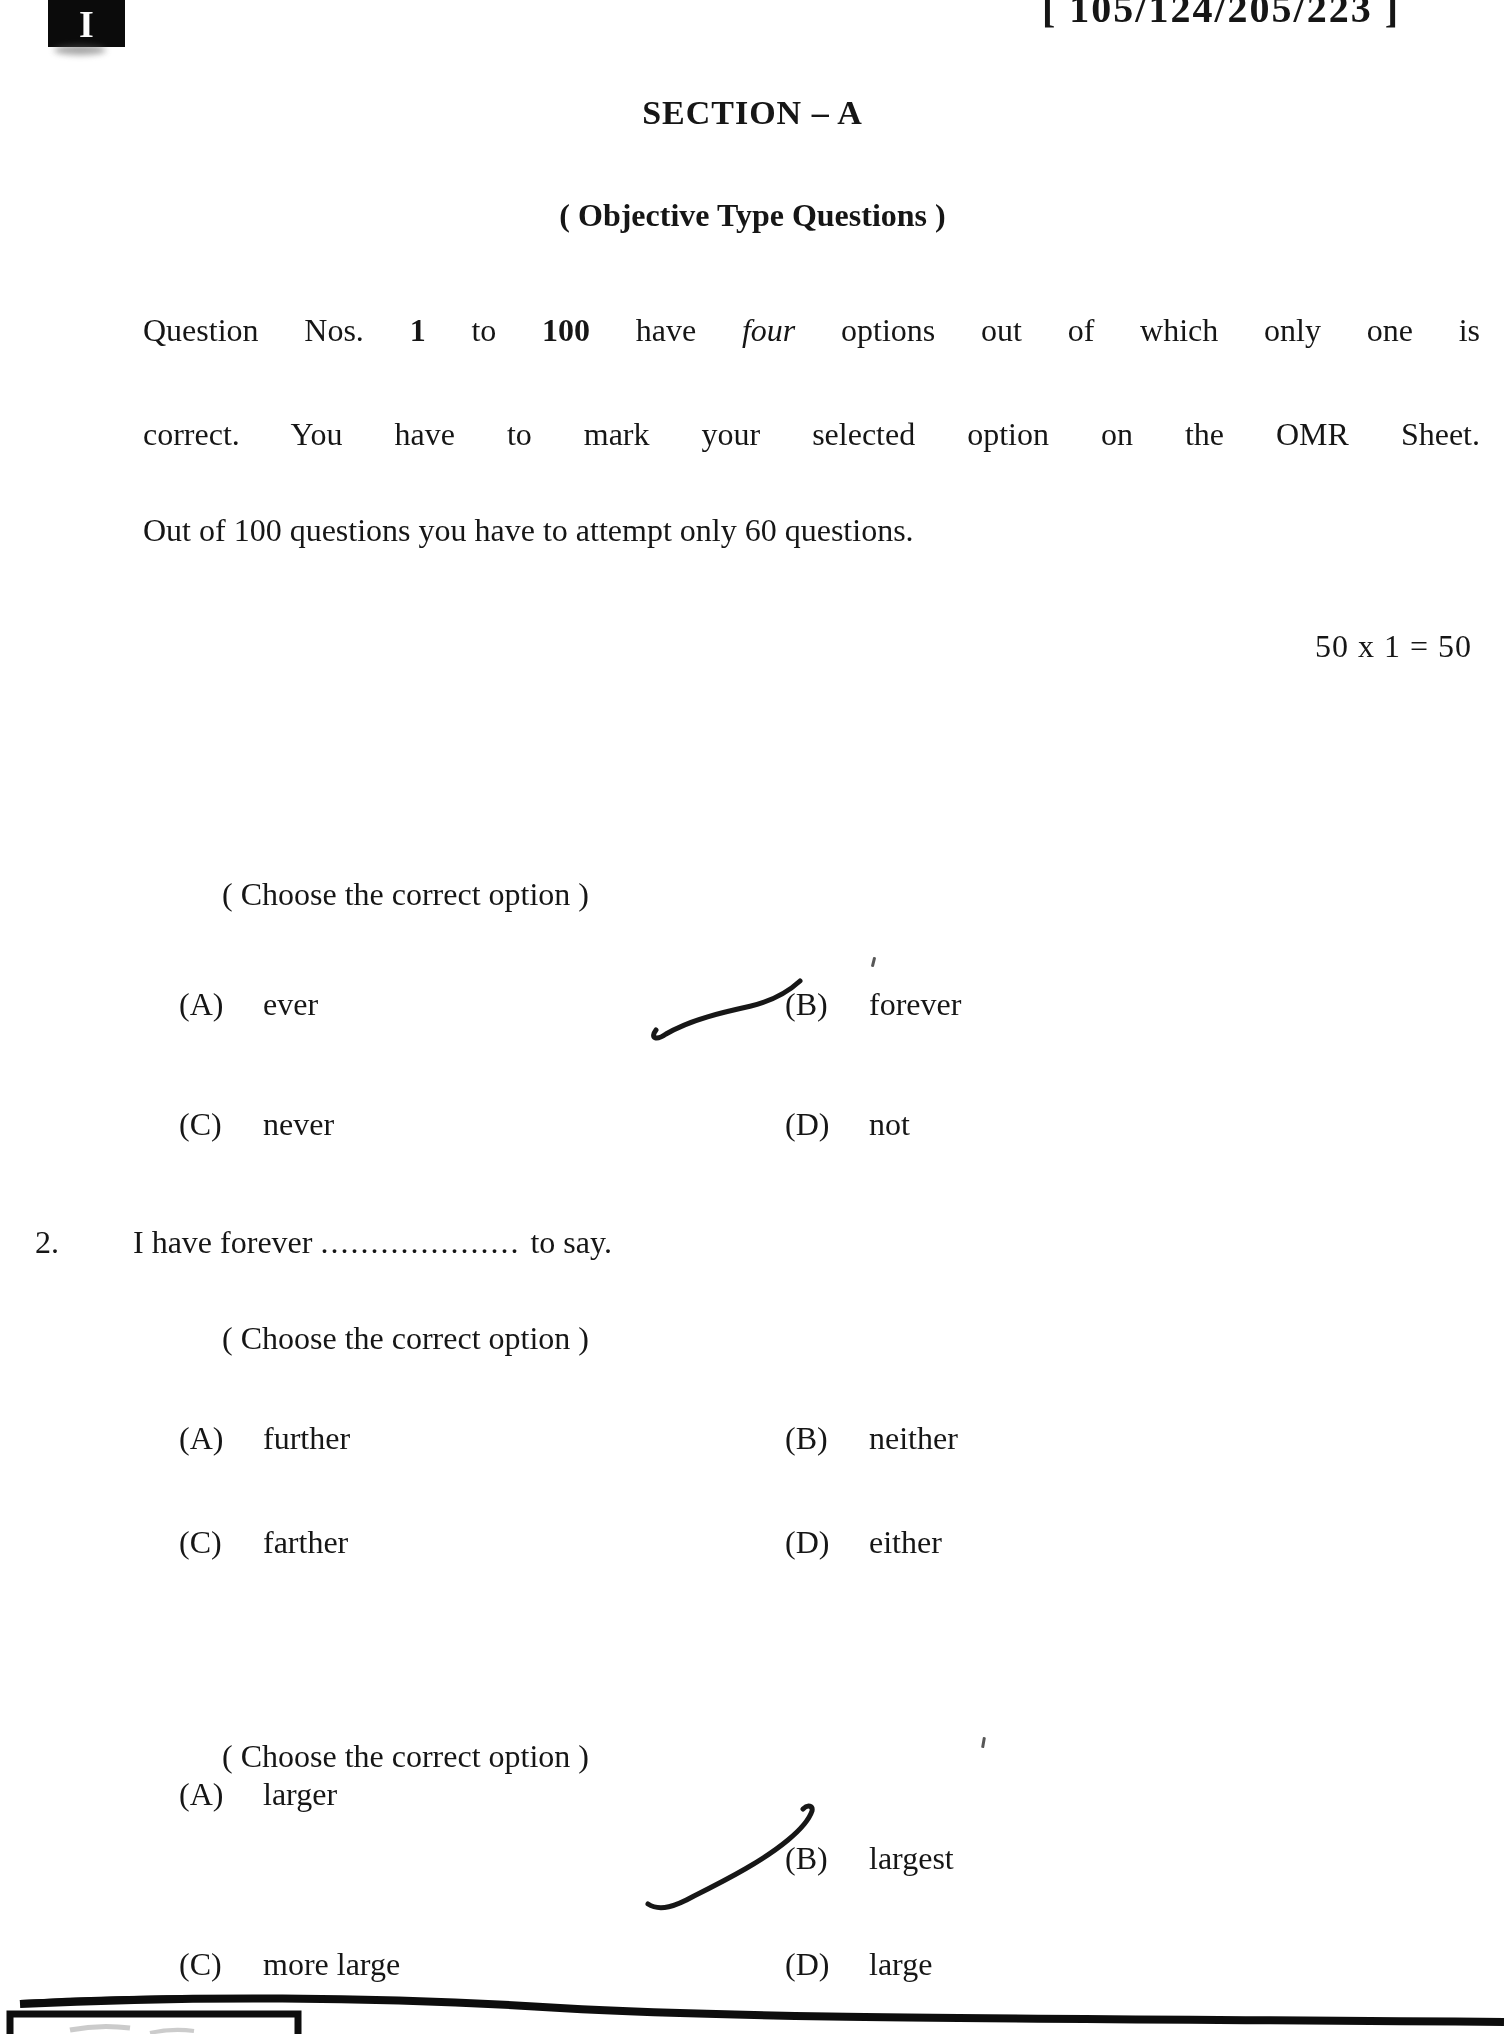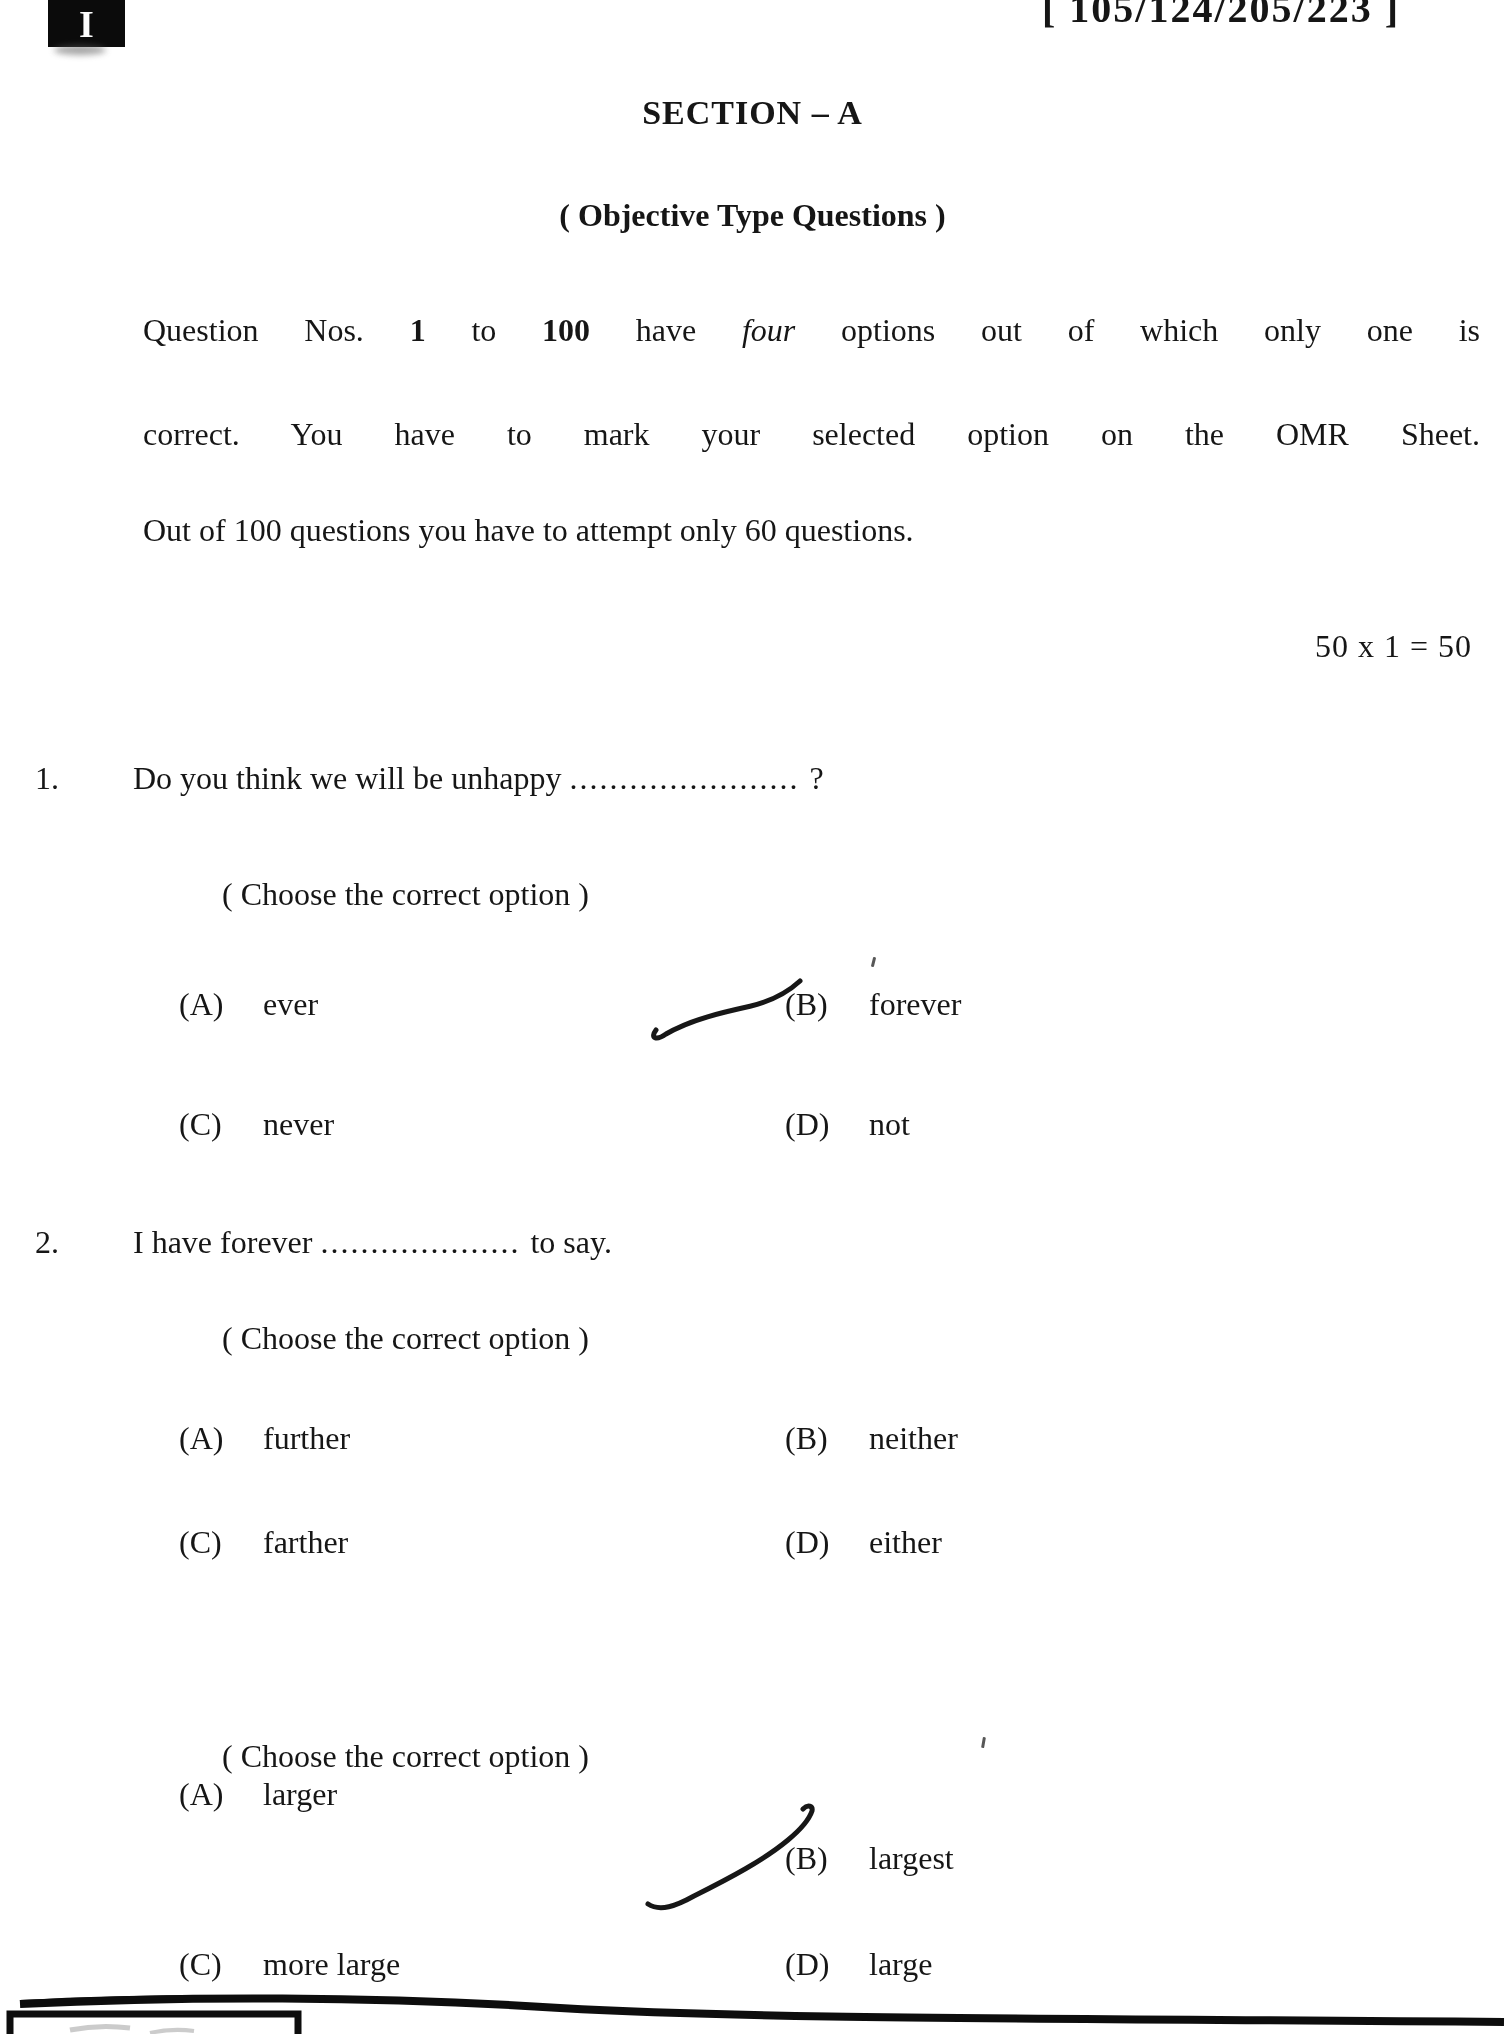--- a/index.html
+++ b/index.html
@@ -88,23 +88,20 @@
   <div class="abs section-subtitle">( Objective Type Questions )</div>
 
   <div class="abs instr just" style="top:312px"><span>Question Nos. </span><span class="b">1</span><span> to </span><span class="b">100</span><span> have </span><span class="i">four</span><span> options out of which only one is</span></div>
 
   <div class="abs instr just" style="top:416px">correct. You have to mark your selected option on the OMR Sheet.</div>
 
   <div class="abs instr" style="top:512px">Out of 100 questions you have to attempt only 60 questions.</div>
 
   <div class="abs marks-note">50 x 1 = 50</div>
 
-  <div class="abs stem" style="top:760px">
-    <span class="qnum">1.</span><span>Do you think we will be unhappy</span><span class="dots">.......................</span><span>?</span>
-  </div>
   <div class="abs choose" style="top:876px">( Choose the correct option )</div>
 
   <div class="abs opt c1" style="top:986px">
     <span class="olabel">(A)</span><span>ever</span>
   </div>
   <div class="abs opt c2" style="top:986px">
     <span class="olabel">(B)</span><span>forever</span>
   </div>
   <div class="abs opt c1" style="top:1106px">
     <span class="olabel">(C)</span><span>never</span>

